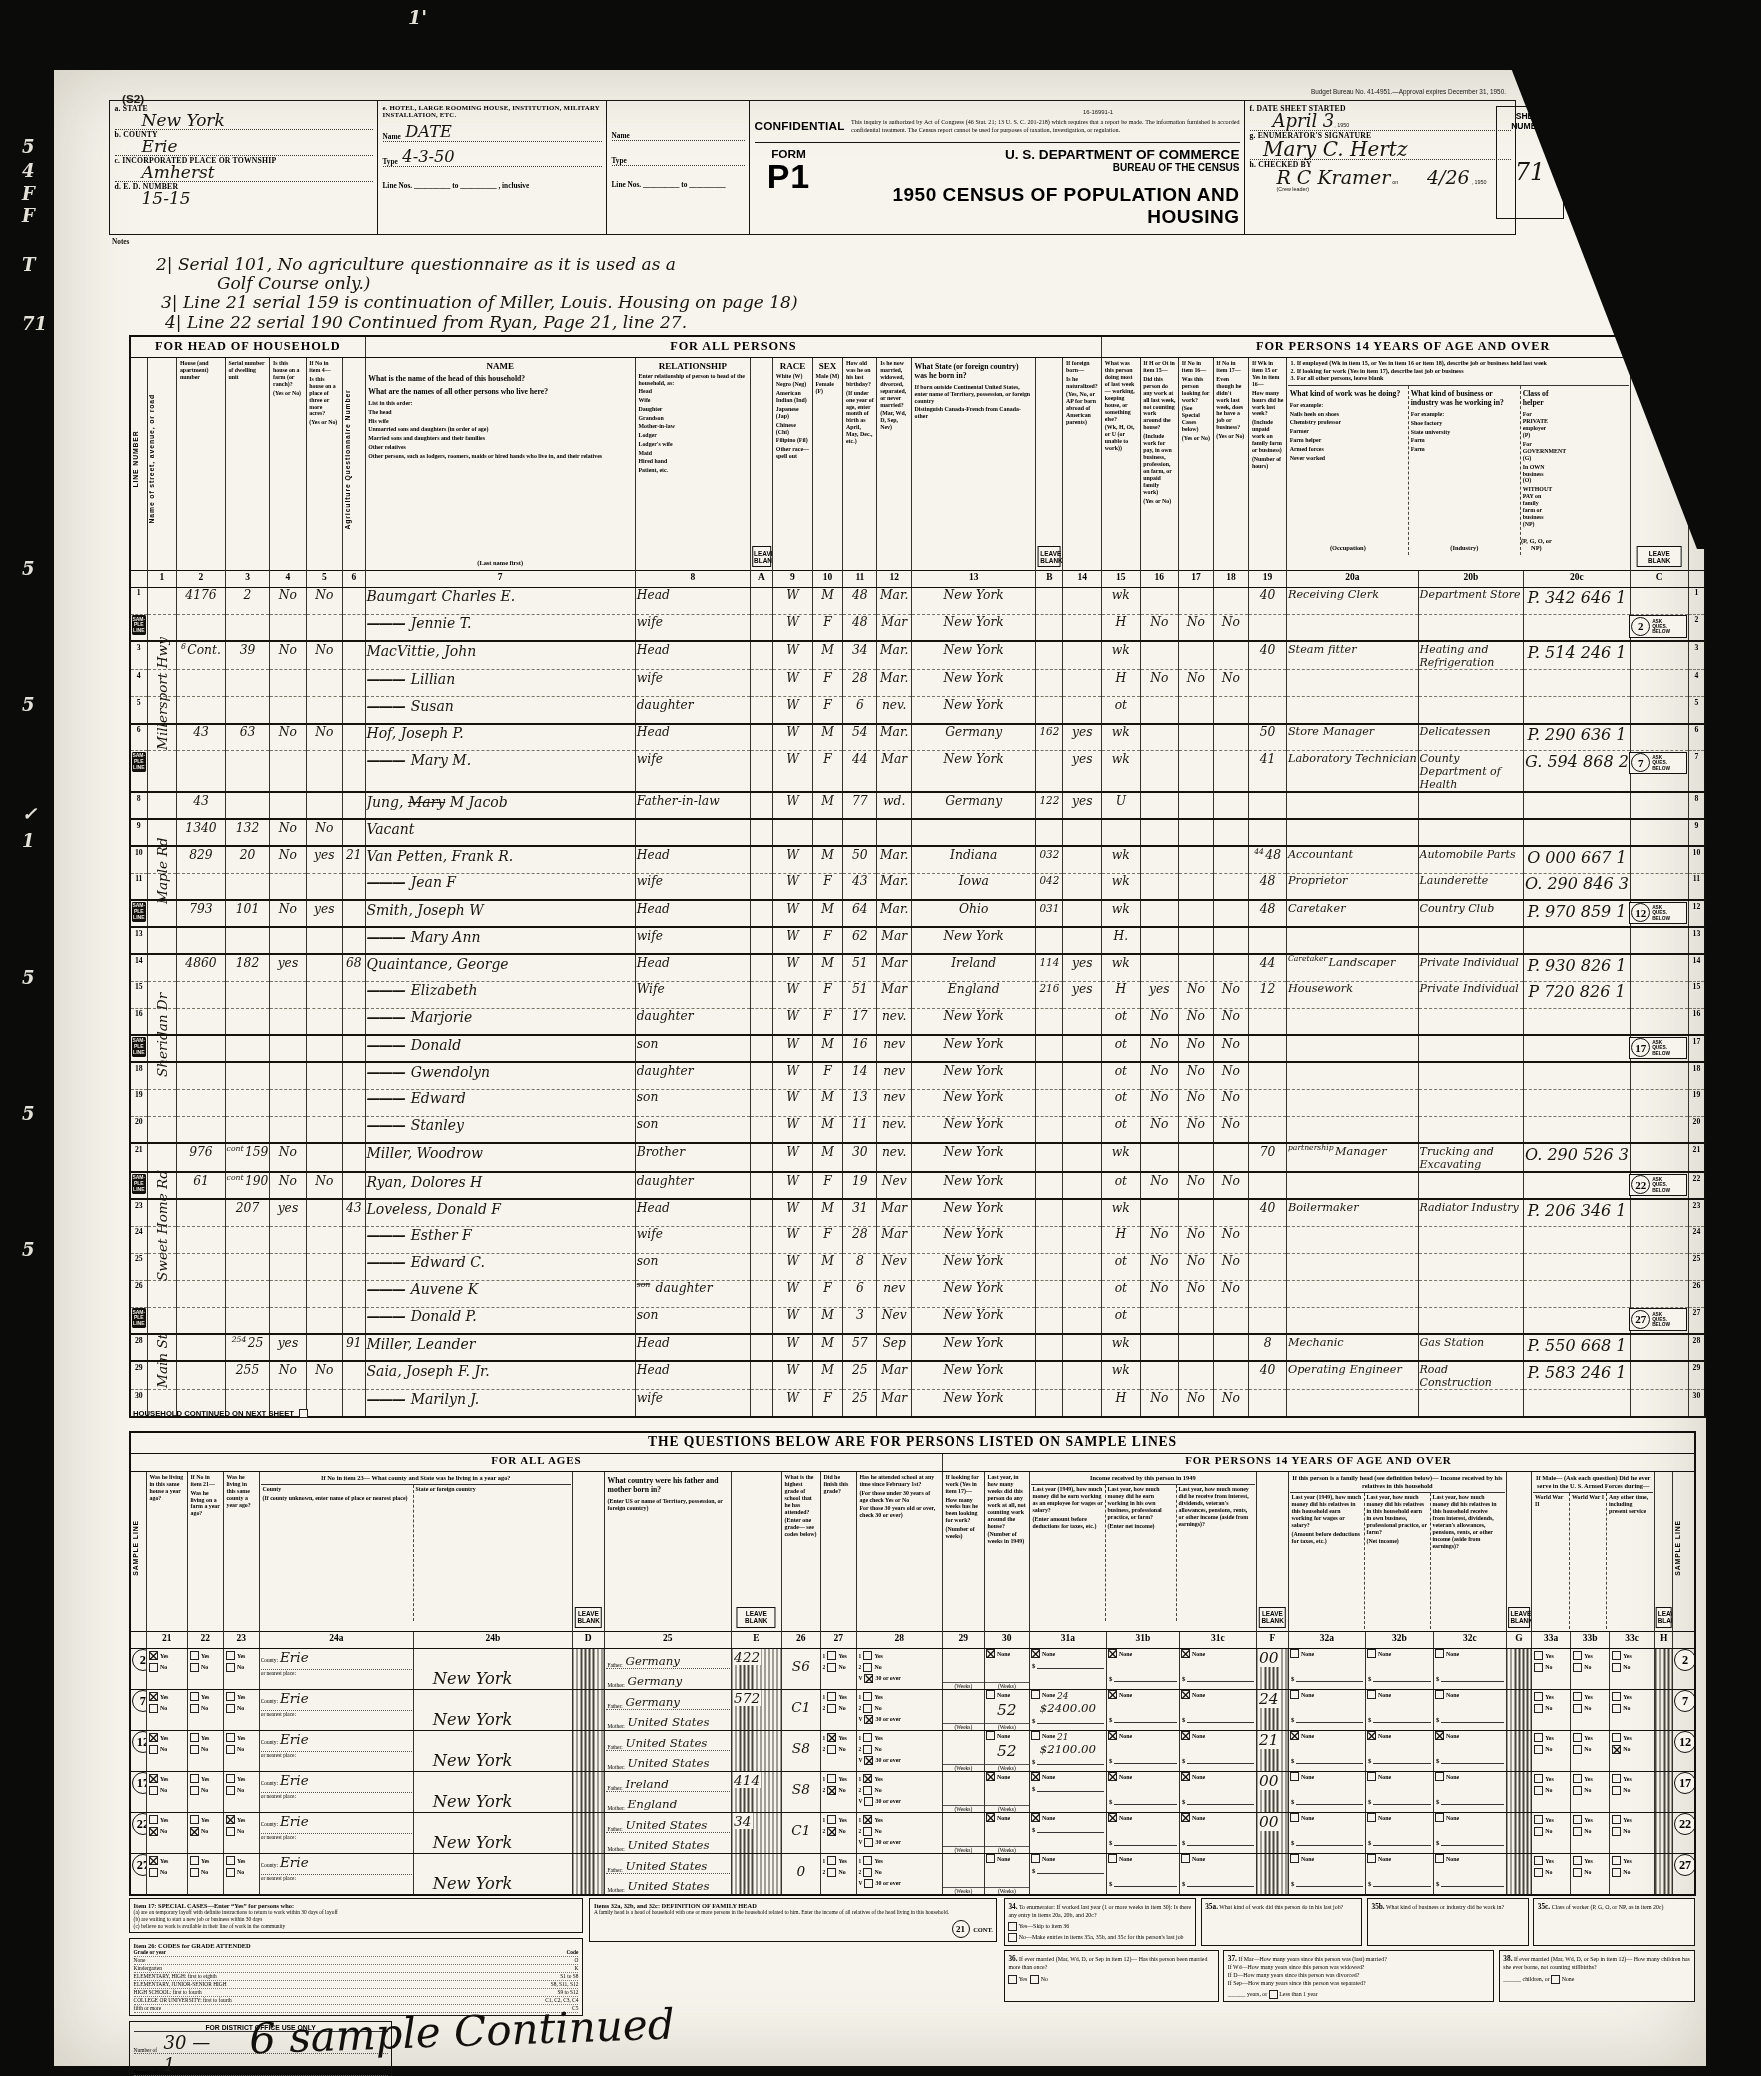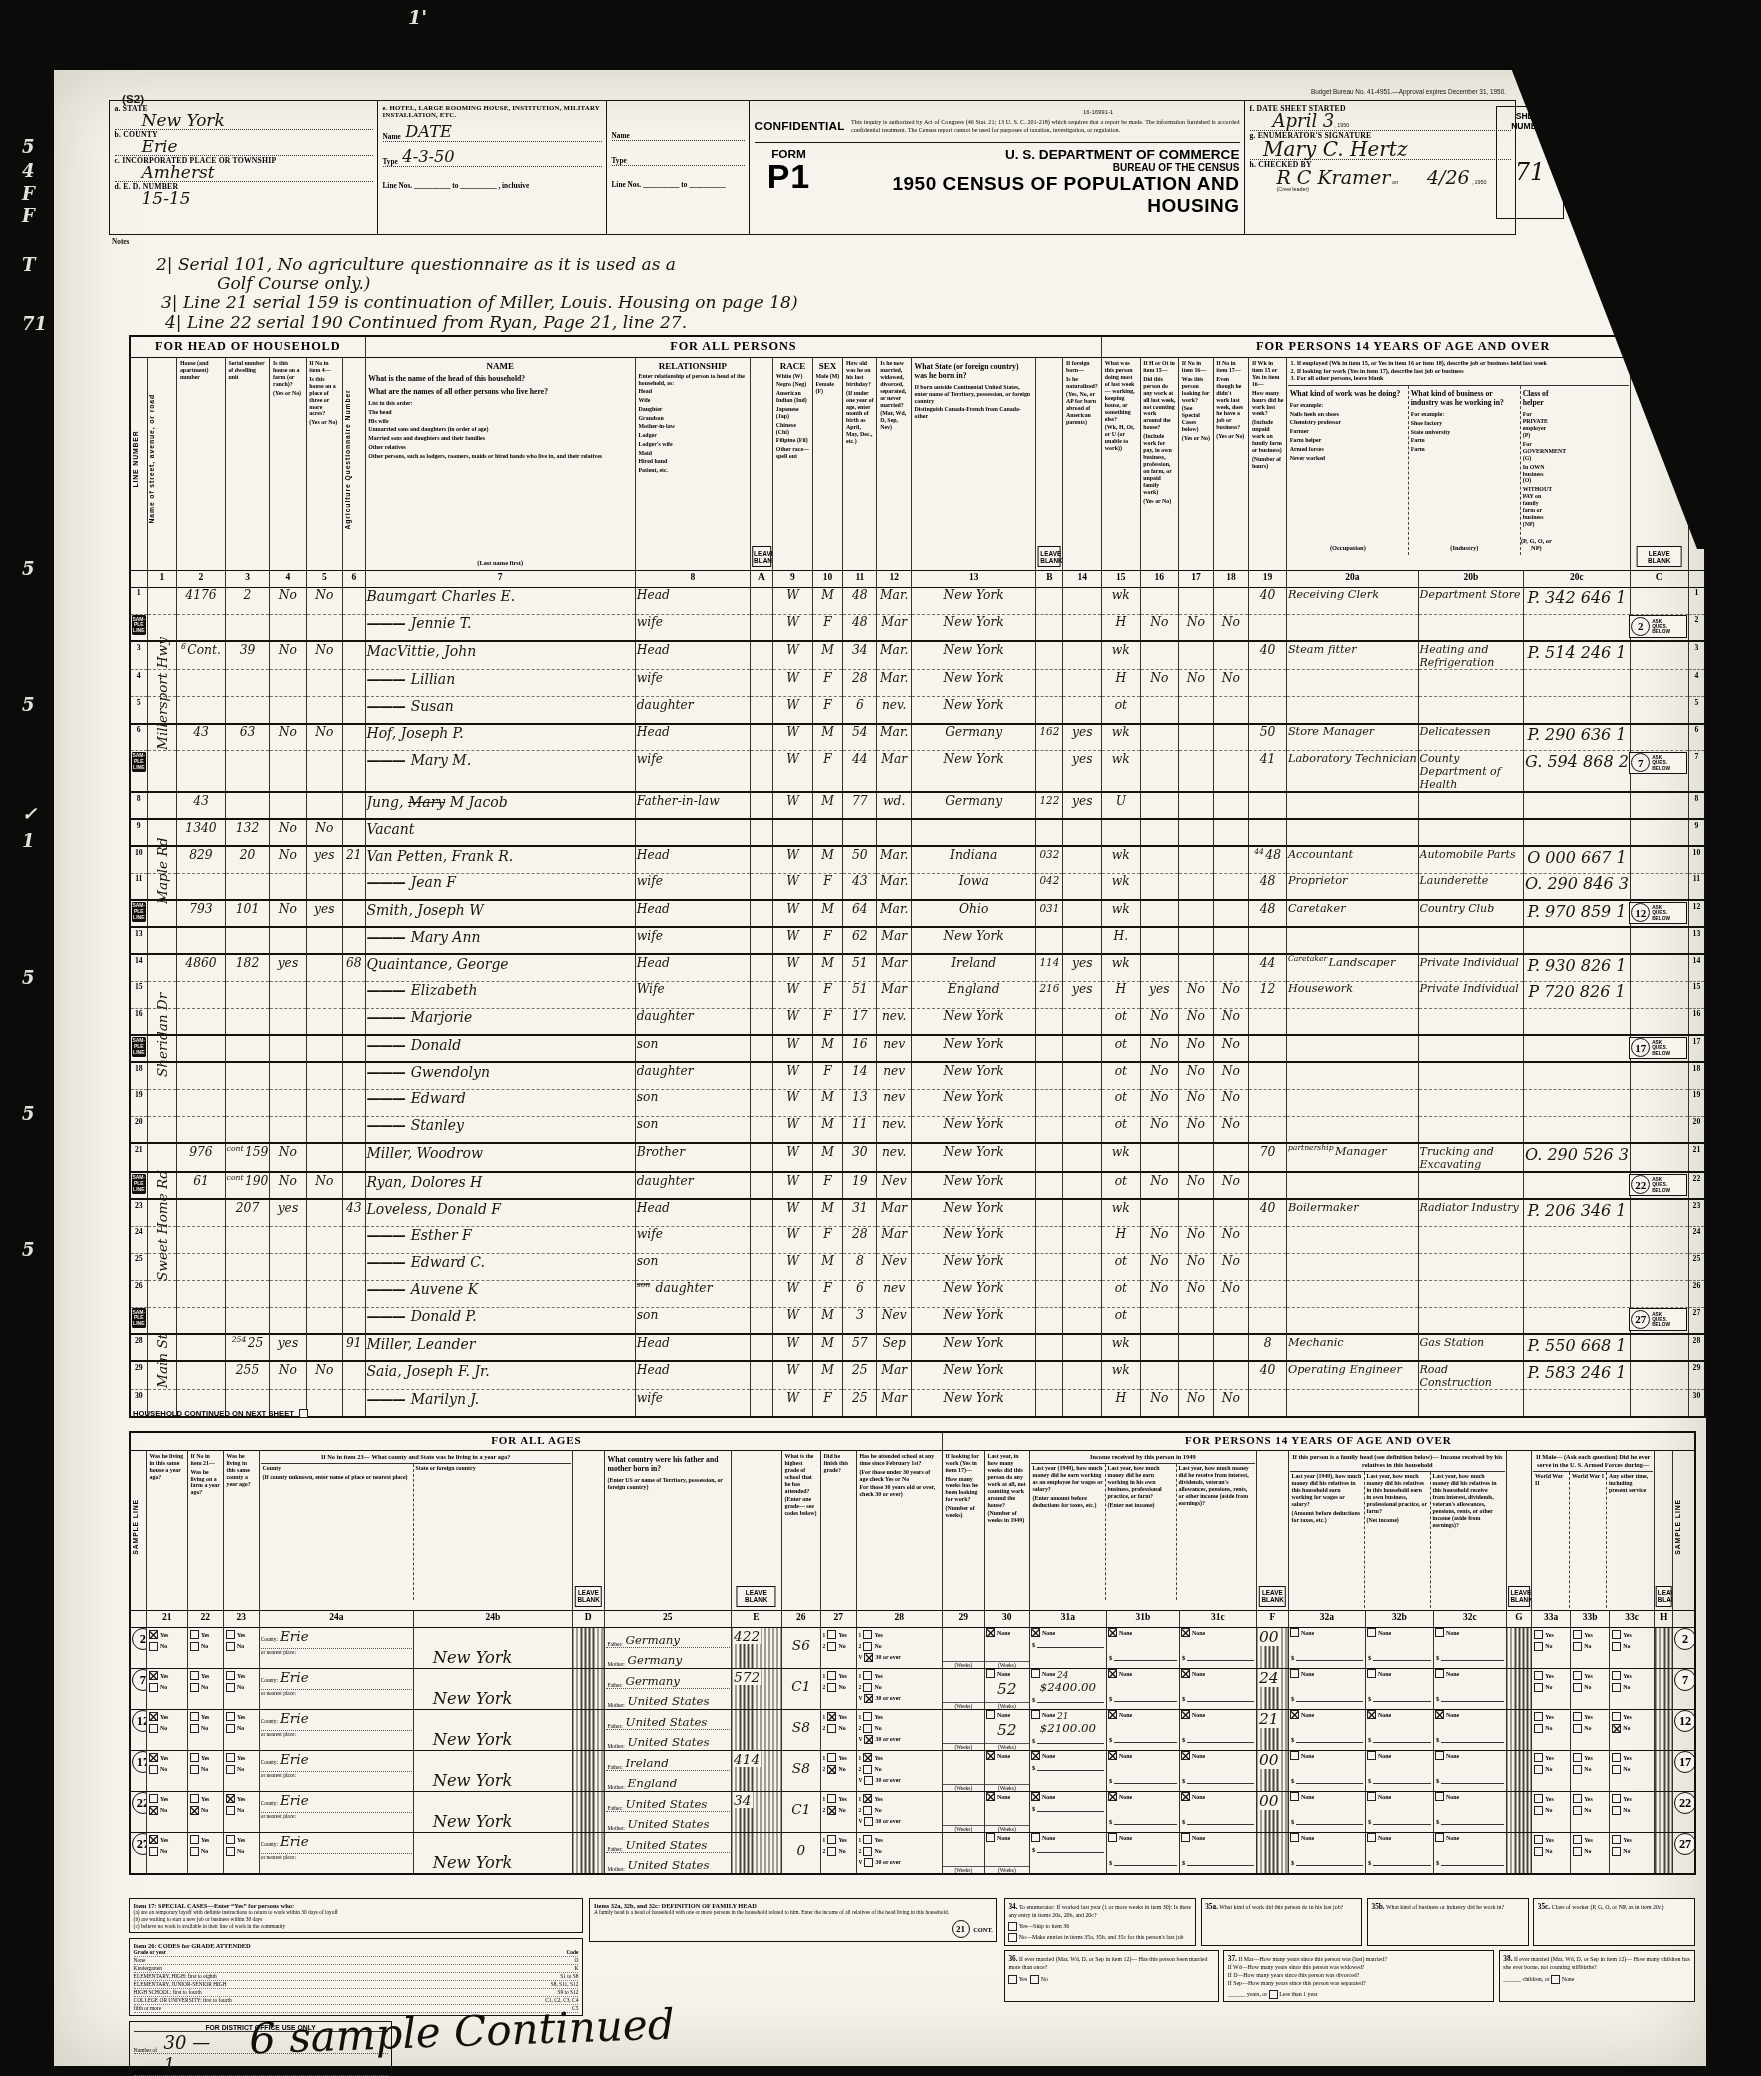--- a/index.html
+++ b/index.html
@@ -22,21 +22,21 @@
   .rowline .lab{font:bold 7.3px "Liberation Serif",serif}
   .rowline .hw{font-size:16.3px}
   .tiny{font-size:5.4px}
   .conf{font:bold 11.8px "Liberation Sans",sans-serif;letter-spacing:0.2px}
   .auth{font-size:6.1px;line-height:1.25;text-align:justify;font-family:"Liberation Serif",serif}
   .formlbl{font:bold 11.8px "Liberation Sans",sans-serif}
   .p1{font:bold 34px/0.9 "Liberation Sans",sans-serif;letter-spacing:0.9px}
   .dept{text-align:right}
   .dept .d1{font:bold 13.6px "Liberation Sans",sans-serif}
   .dept .d2{font:bold 10px "Liberation Sans",sans-serif}
-  .dept .d3{font:bold 19px "Liberation Sans",sans-serif;margin-top:0;letter-spacing:0.5px}
+  .dept .d3{font:bold 19px "Liberation Sans",sans-serif;margin-top:11px;letter-spacing:0.5px}
   .budget{position:absolute;left:1044px;top:18px;width:408px;font-size:6.4px;text-align:right}
   .formno{position:absolute;left:1029px;top:39px;font-size:5.9px}
   .sheet{border:1.8px solid #161511;position:absolute;left:1442px;top:36px;width:68px;height:113px;text-align:center;padding-top:3.6px;box-sizing:border-box}
   .sheet .sl2{font:bold 8.6px/1.2 "Liberation Sans",sans-serif}
   .sheet .hw{font-size:23.6px;display:block;margin-top:27px}
 
   
   .noteslab{position:absolute;left:58px;top:167px;font:bold 7.3px "Liberation Serif",serif}
   .nline{position:absolute;font-size:17px;white-space:nowrap}
 
@@ -1472,20 +1472,23 @@
           <col style="width:68px">
           <col style="width:73px">
           <col style="width:25.4px">
           <col style="width:39px">
           <col style="width:39px">
           <col style="width:45px">
           <col style="width:18px">
           <col style="width:22px">
         </colgroup>
         <tbody>
+          <tr>
+            <th colspan="27" class="stitle">THE QUESTIONS BELOW ARE FOR PERSONS LISTED ON SAMPLE LINES</th>
+          </tr>
           <tr class="ssub">
             <th colspan="12">FOR ALL AGES</th>
             <th colspan="15">FOR PERSONS 14 YEARS OF AGE AND OVER</th>
           </tr>
           <tr class="shrow">
             <th><span class="vert">SAMPLE LINE</span></th>
             <th>
               <div class="cs">Was he living in this same house a year ago?</div>
             </th>
             <th>

